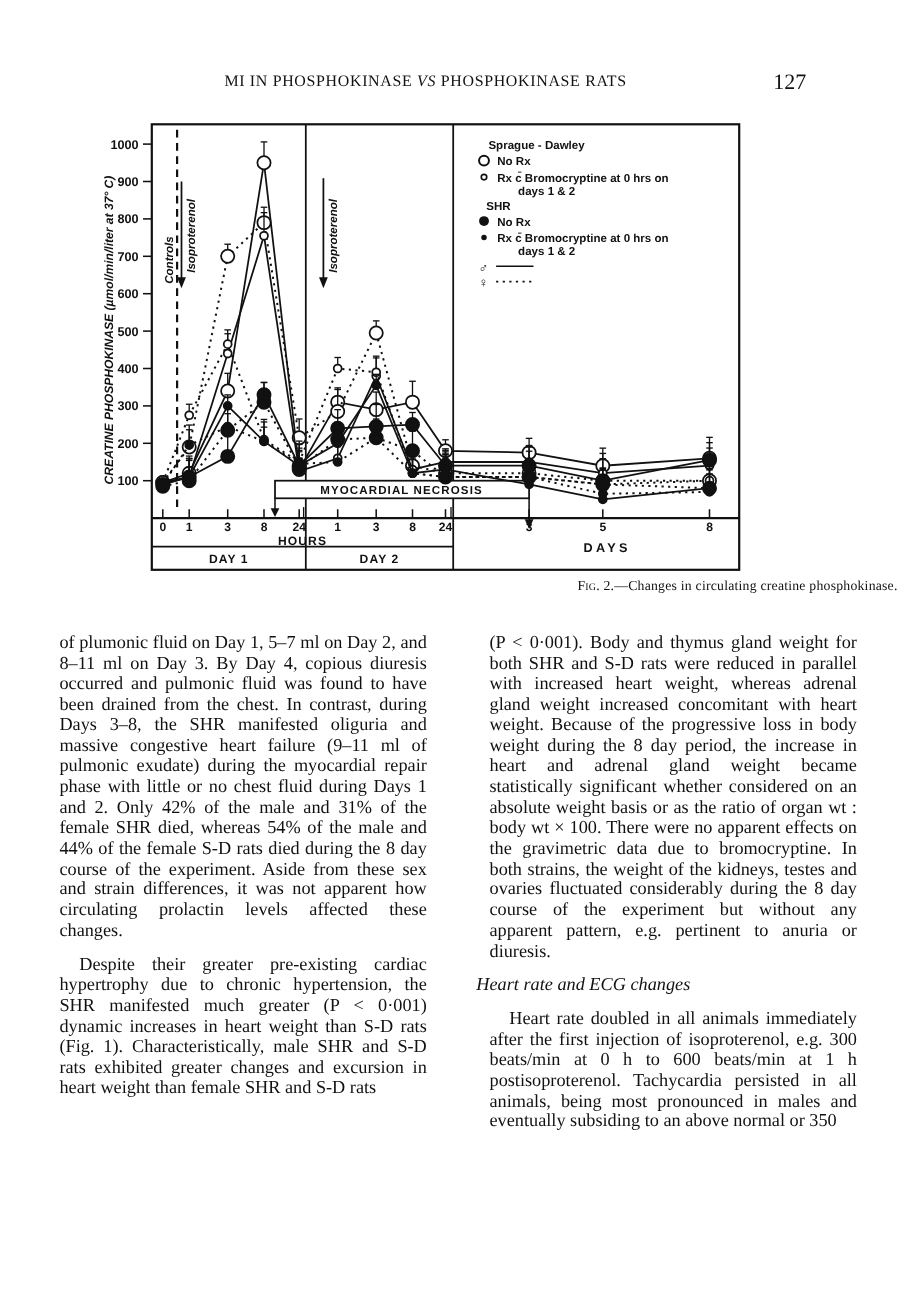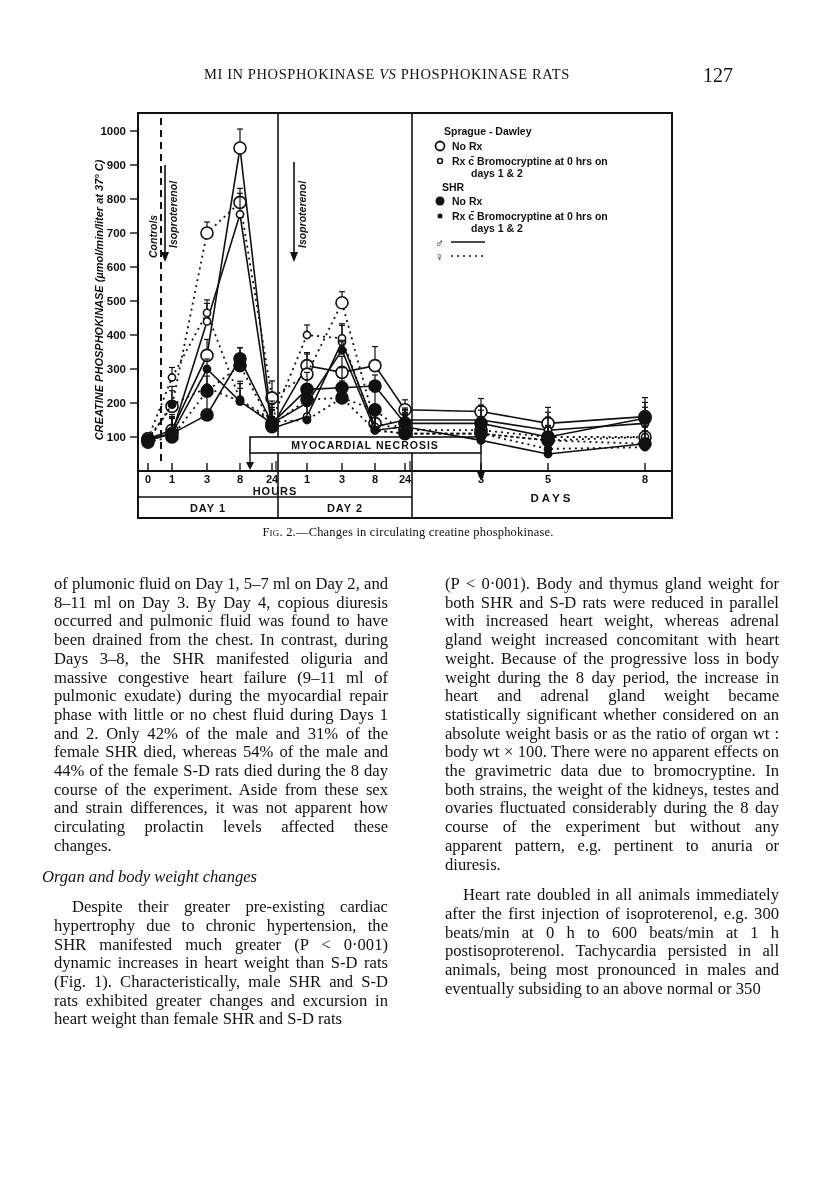--- a/index.html
+++ b/index.html
@@ -2,21 +2,21 @@
 <html><head>
 <meta charset="utf-8">
 <style>
   html, body { margin:0; padding:0; background:#ffffff; }
   body { width:816px; height:1185px; position:relative; overflow:hidden; font-family:"Liberation Serif","DejaVu Serif",serif; color:#111; }
   .running-head { position:absolute; top:66px; left:0; width:816px; }
   .running-head .title { position:absolute; left:204px; top:0; font-size:14.5px; letter-spacing:0.6px; white-space:nowrap; }
   .running-head .title i { font-style:italic;margin-top:16px; }
   .running-head .pagenum { position:absolute; left:703px; top:-2px; font-size:20px; }
   #chart { position:absolute; left:0; top:0; }
-  .caption { position:absolute; top:525px; left:0; width:816px; text-align:center; font-size:12.5px; letter-spacing:0.2px; }
+  .caption { position:absolute; top:525px; left:0; width:816px; text-align:right; font-size:12.5px; letter-spacing:0.2px; }
   .caption .fig { font-variant:small-caps; }
   .col { position:absolute; top:563px; width:358px; font-size:16.6px; line-height:18.7px; text-align:justify; }
   .col.left { left:42px; }
   .col.right { left:433px; top:563px; }
   .col p { margin:12px; }
   .col p.indent { text-indent:18px; }
   .col h3 { margin:10px 0 6px 0; font-style:italic; font-weight:normal; font-size:16.6px; }
 </style>
 </head>
 <body>
@@ -420,20 +420,20 @@
       <line x1="451" y1="256" x2="485" y2="256" stroke="#111" stroke-width="1.6" stroke-dasharray="2,4"></line>
     </g>
 </svg>
 
 <div class="caption">
   <span class="fig">Fig. 2.</span><span>—Changes in circulating creatine phosphokinase.</span>
 </div>
 
 <div class="col left">
   <p>of plumonic fluid on Day 1, 5–7 ml on Day 2, and 8–11 ml on Day 3. By Day 4, copious diuresis occurred and pulmonic fluid was found to have been drained from the chest. In contrast, during Days 3–8, the SHR manifested oliguria and massive congestive heart failure (9–11 ml of pulmonic exudate) during the myocardial repair phase with little or no chest fluid during Days 1 and 2. Only 42% of the male and 31% of the female SHR died, whereas 54% of the male and 44% of the female S-D rats died during the 8 day course of the experiment. Aside from these sex and strain differences, it was not apparent how circulating prolactin levels affected these changes.</p>
-  <h3>Organ and body weight changes</h3>
   <p class="indent">Despite their greater pre-existing cardiac hypertrophy due to chronic hypertension, the SHR manifested much greater (P &lt; 0·001) dynamic increases in heart weight than S-D rats (Fig. 1). Characteristically, male SHR and S-D rats exhibited greater changes and excursion in heart weight than female SHR and S-D rats</p>
 </div>
 
 <div class="col right">
   <p>(P &lt; 0·001). Body and thymus gland weight for both SHR and S-D rats were reduced in parallel with increased heart weight, whereas adrenal gland weight increased concomitant with heart weight. Because of the progressive loss in body weight during the 8 day period, the increase in heart and adrenal gland weight became statistically significant whether considered on an absolute weight basis or as the ratio of organ wt : body wt × 100. There were no apparent effects on the gravimetric data due to bromocryptine. In both strains, the weight of the kidneys, testes and ovaries fluctuated considerably during the 8 day course of the experiment but without any apparent pattern, e.g. pertinent to anuria or diuresis.</p>
+  <h3>Heart rate and ECG changes</h3>
   <p class="indent">Heart rate doubled in all animals immediately after the first injection of isoproterenol, e.g. 300 beats/min at 0 h to 600 beats/min at 1 h postisoproterenol. Tachycardia persisted in all animals, being most pronounced in males and eventually subsiding to an above normal or 350</p>
 </div>
 
 </body></html>

